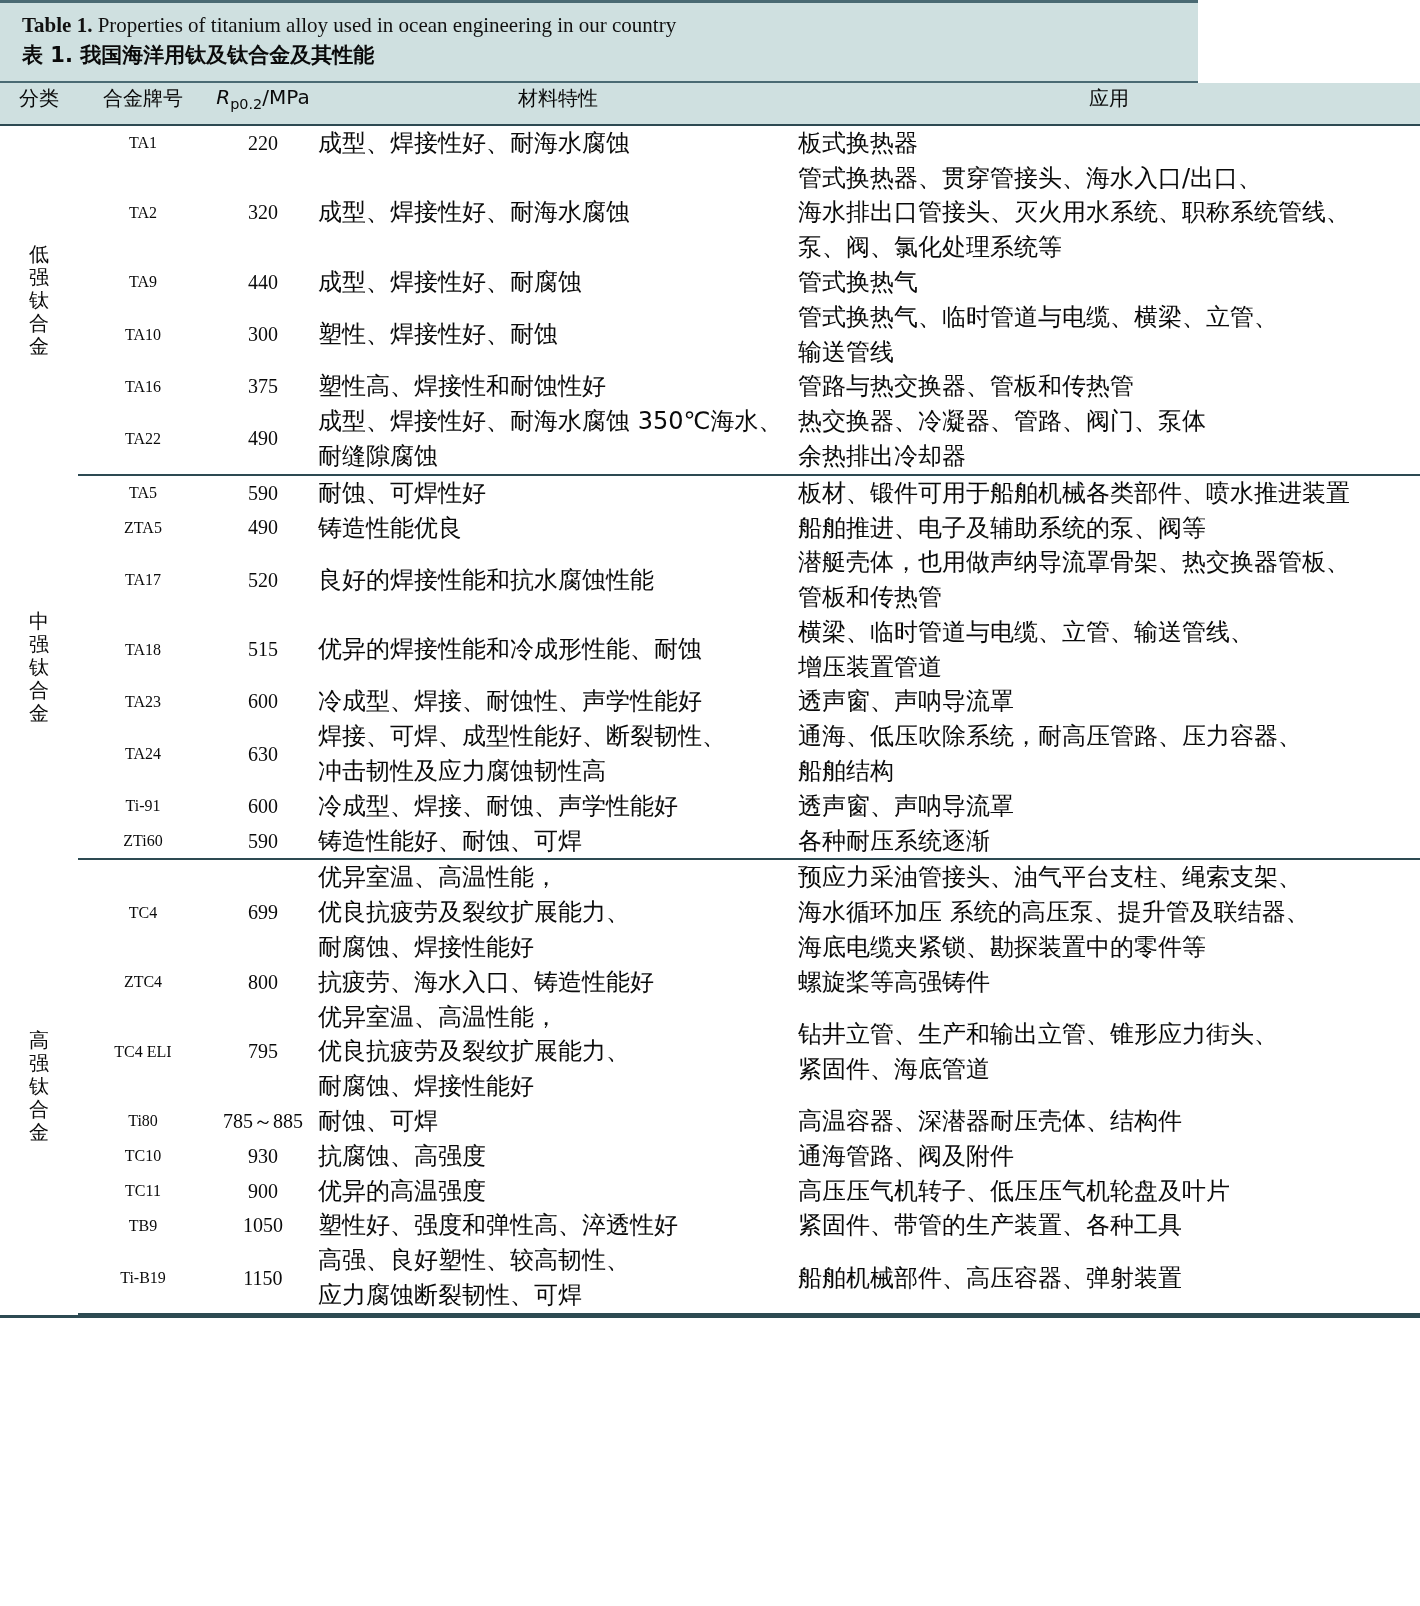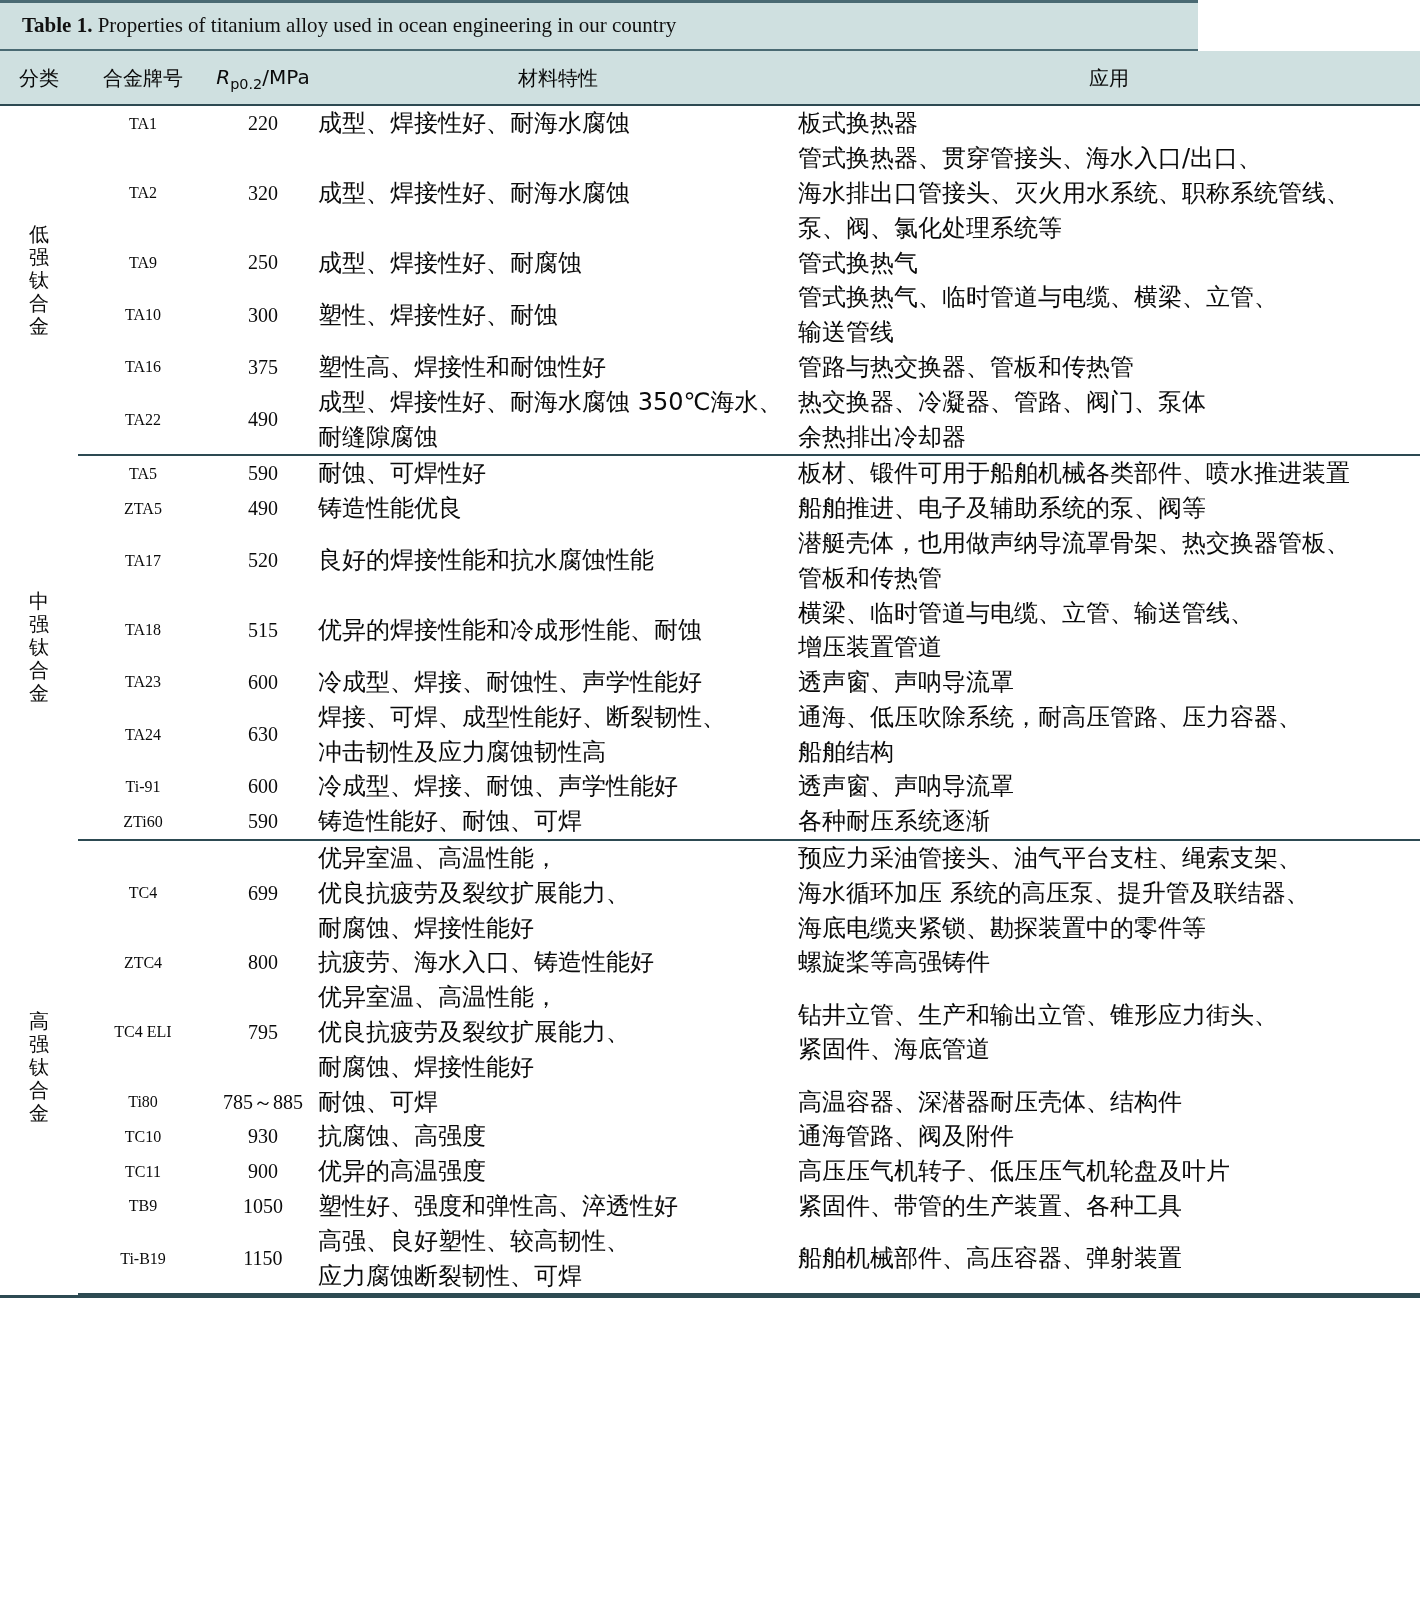--- a/index.html
+++ b/index.html
@@ -45,21 +45,21 @@
   table.main th, table.main td {
     vertical-align: middle;
     padding: 0;
   }
   thead.head-row {
     background: #cfe0e0;
   }
   thead.head-row th {
     font-weight: normal;
     font-size: 20px;
-    padding: 14px 4px 12px 4px;
+    padding: 2px 4px 12px 4px;
     font-family: "DejaVu Sans", "Liberation Sans", sans-serif;
     border-bottom: 2px solid #2d4a52;
   }
   .col-cat   { width: 78px; }
   .col-grade { width: 130px; }
   .col-rp    { width: 110px; }
   .col-prop  { width: 480px; }
   .col-app   { width: 622px; }
 
   td.cat {
@@ -114,20 +114,24 @@
 </style>
 </head>
 <body>
 
 <div class="table-wrap">
 
   <div class="caption-block">
     <div class="caption-en">
       <span class="lead">Table 1.</span>
       <span>Properties of titanium alloy used in ocean engineering in our country</span>
+    </div>
+    <div class="caption-zh">
+      <span>表 1.</span>
+      <span>我国海洋用钛及钛合金及其性能</span>
     </div>
   </div>
 
   <table class="main">
     <colgroup>
       <col class="col-cat">
       <col class="col-grade">
       <col class="col-rp">
       <col class="col-prop">
       <col class="col-app">
@@ -168,21 +172,21 @@
             <span class="line">成型、焊接性好、耐海水腐蚀</span>
           </td>
           <td class="app">
             <span class="line">管式换热器、贯穿管接头、海水入口/出口、</span>
             <span class="line">海水排出口管接头、灭火用水系统、职称系统管线、</span>
             <span class="line">泵、阀、氯化处理系统等</span>
           </td>
         </tr>
         <tr>
           <td class="grade">TA9</td>
-          <td class="rp">250</td>
+          <td class="rp">440</td>
           <td class="prop">
             <span class="line">成型、焊接性好、耐腐蚀</span>
           </td>
           <td class="app">
             <span class="line">管式换热气</span>
           </td>
         </tr>
         <tr>
           <td class="grade">TA10</td>
           <td class="rp">300</td>

